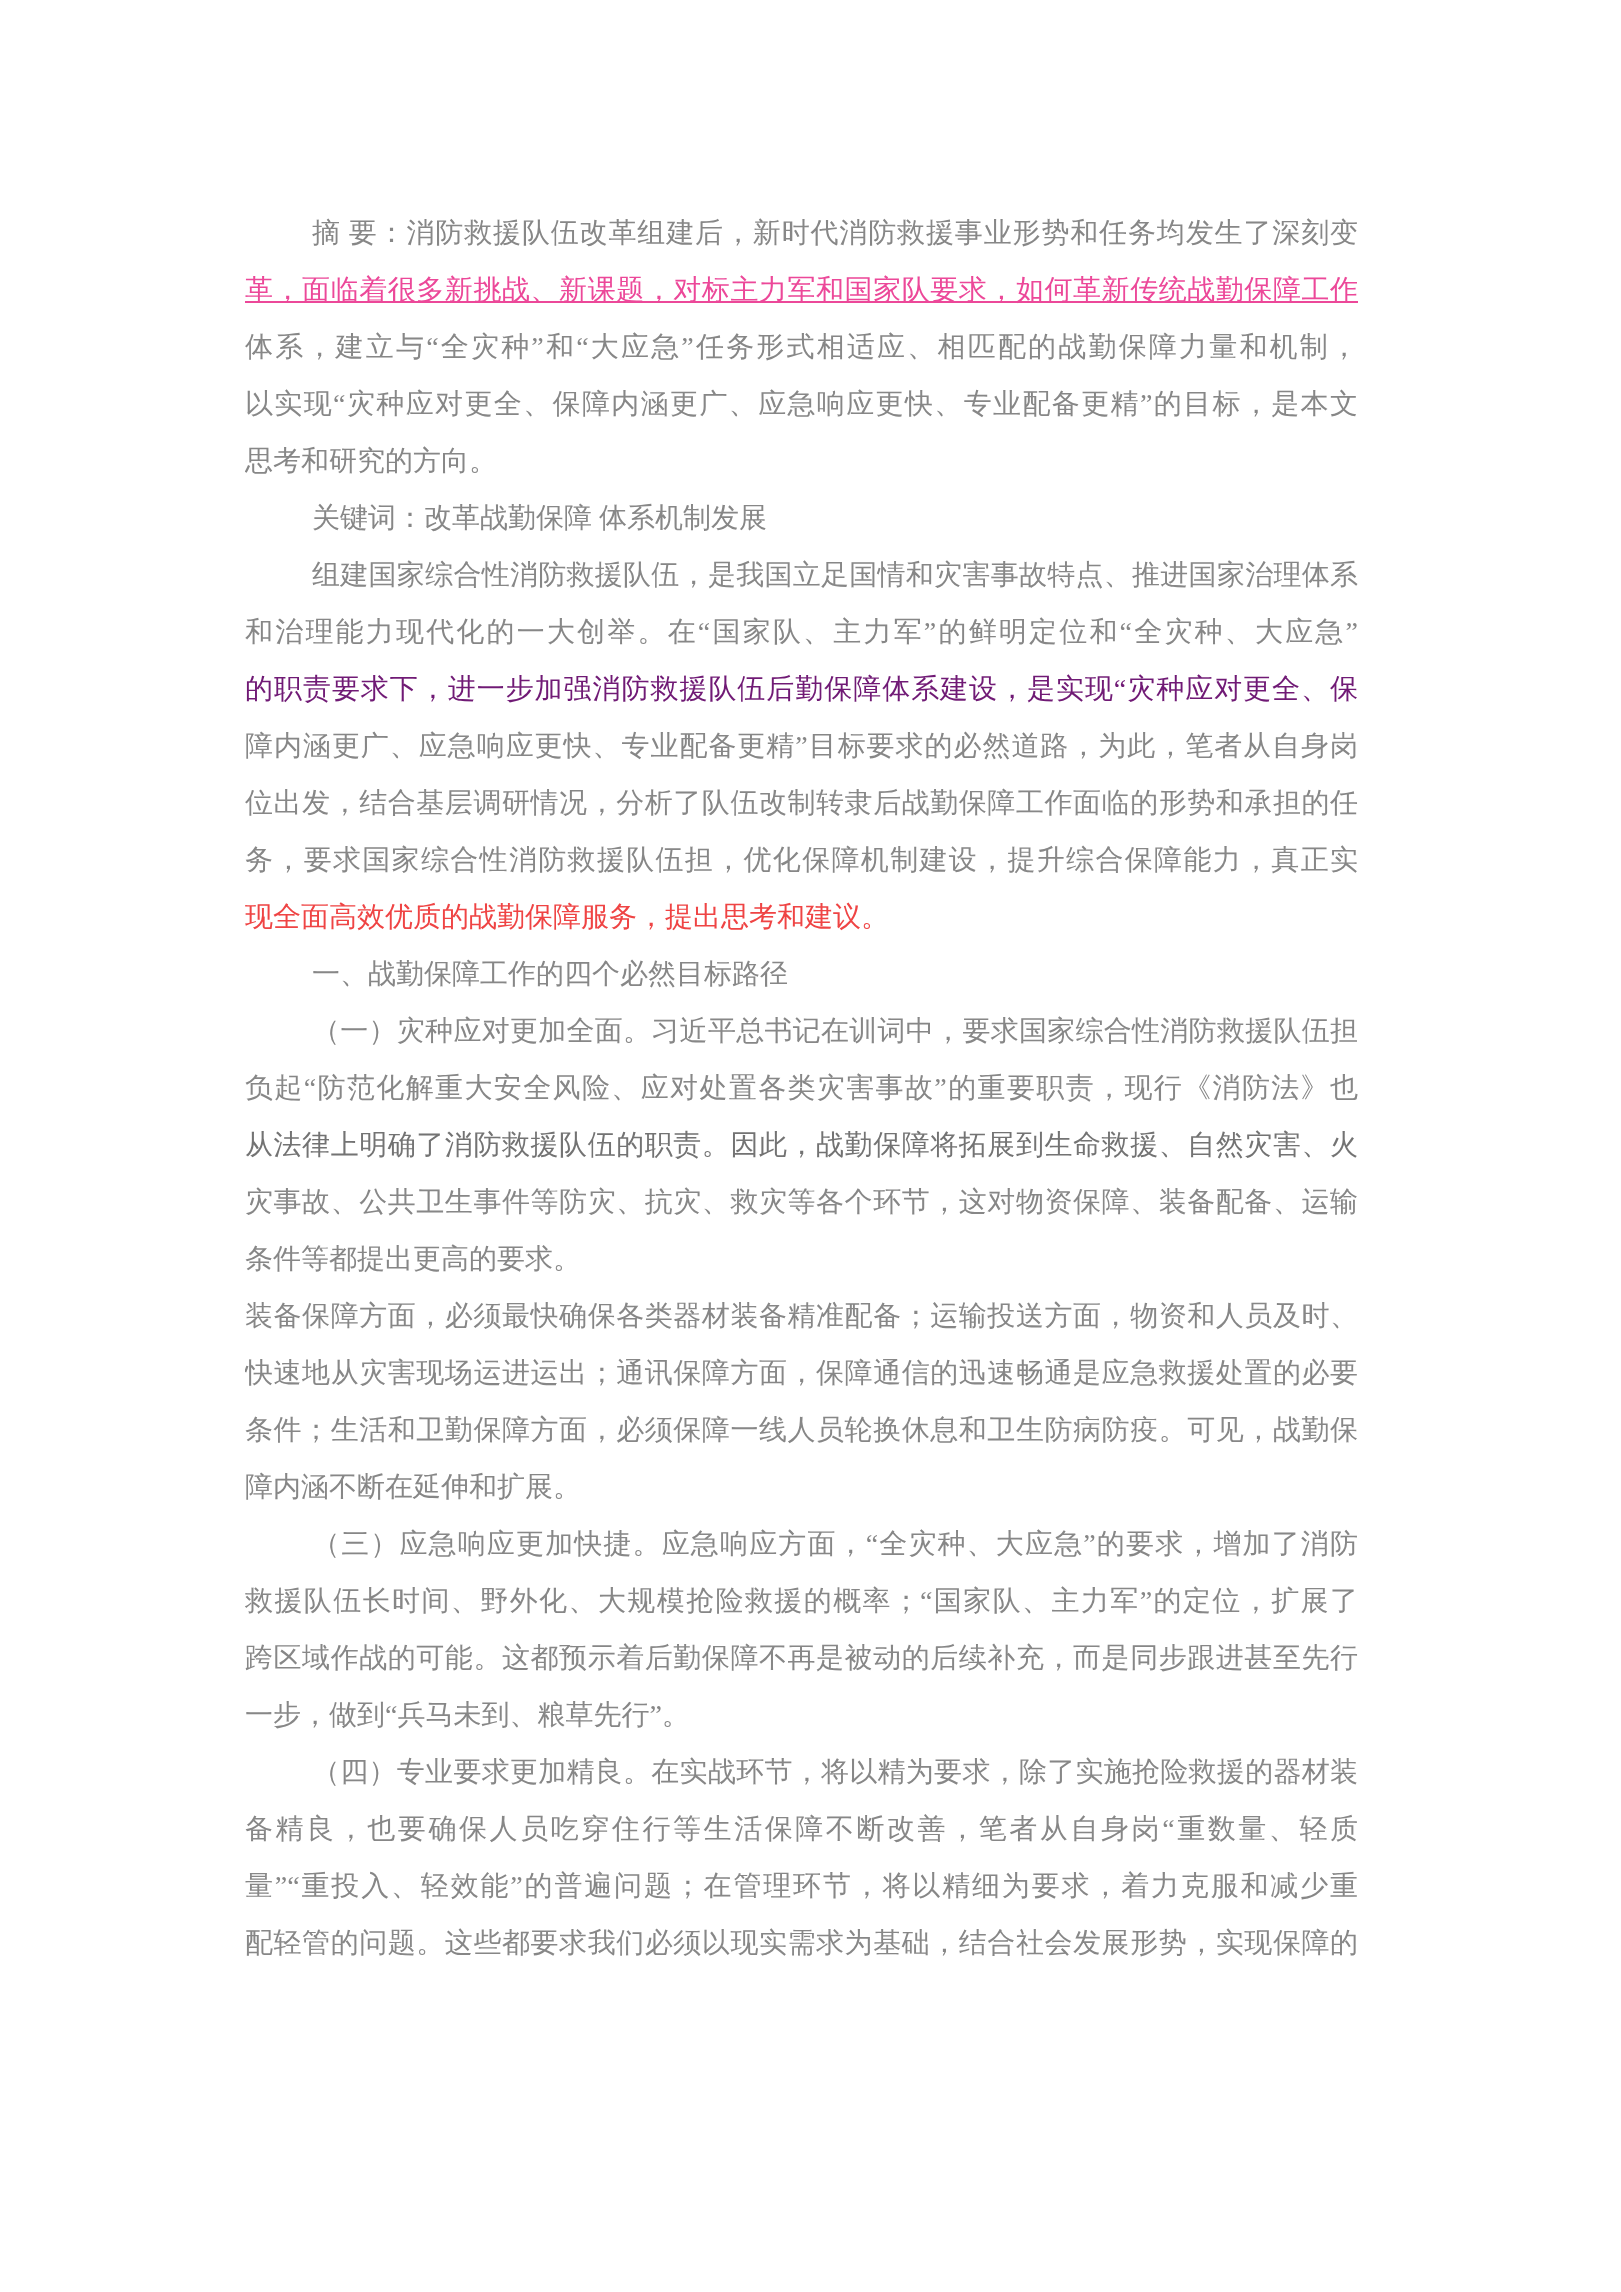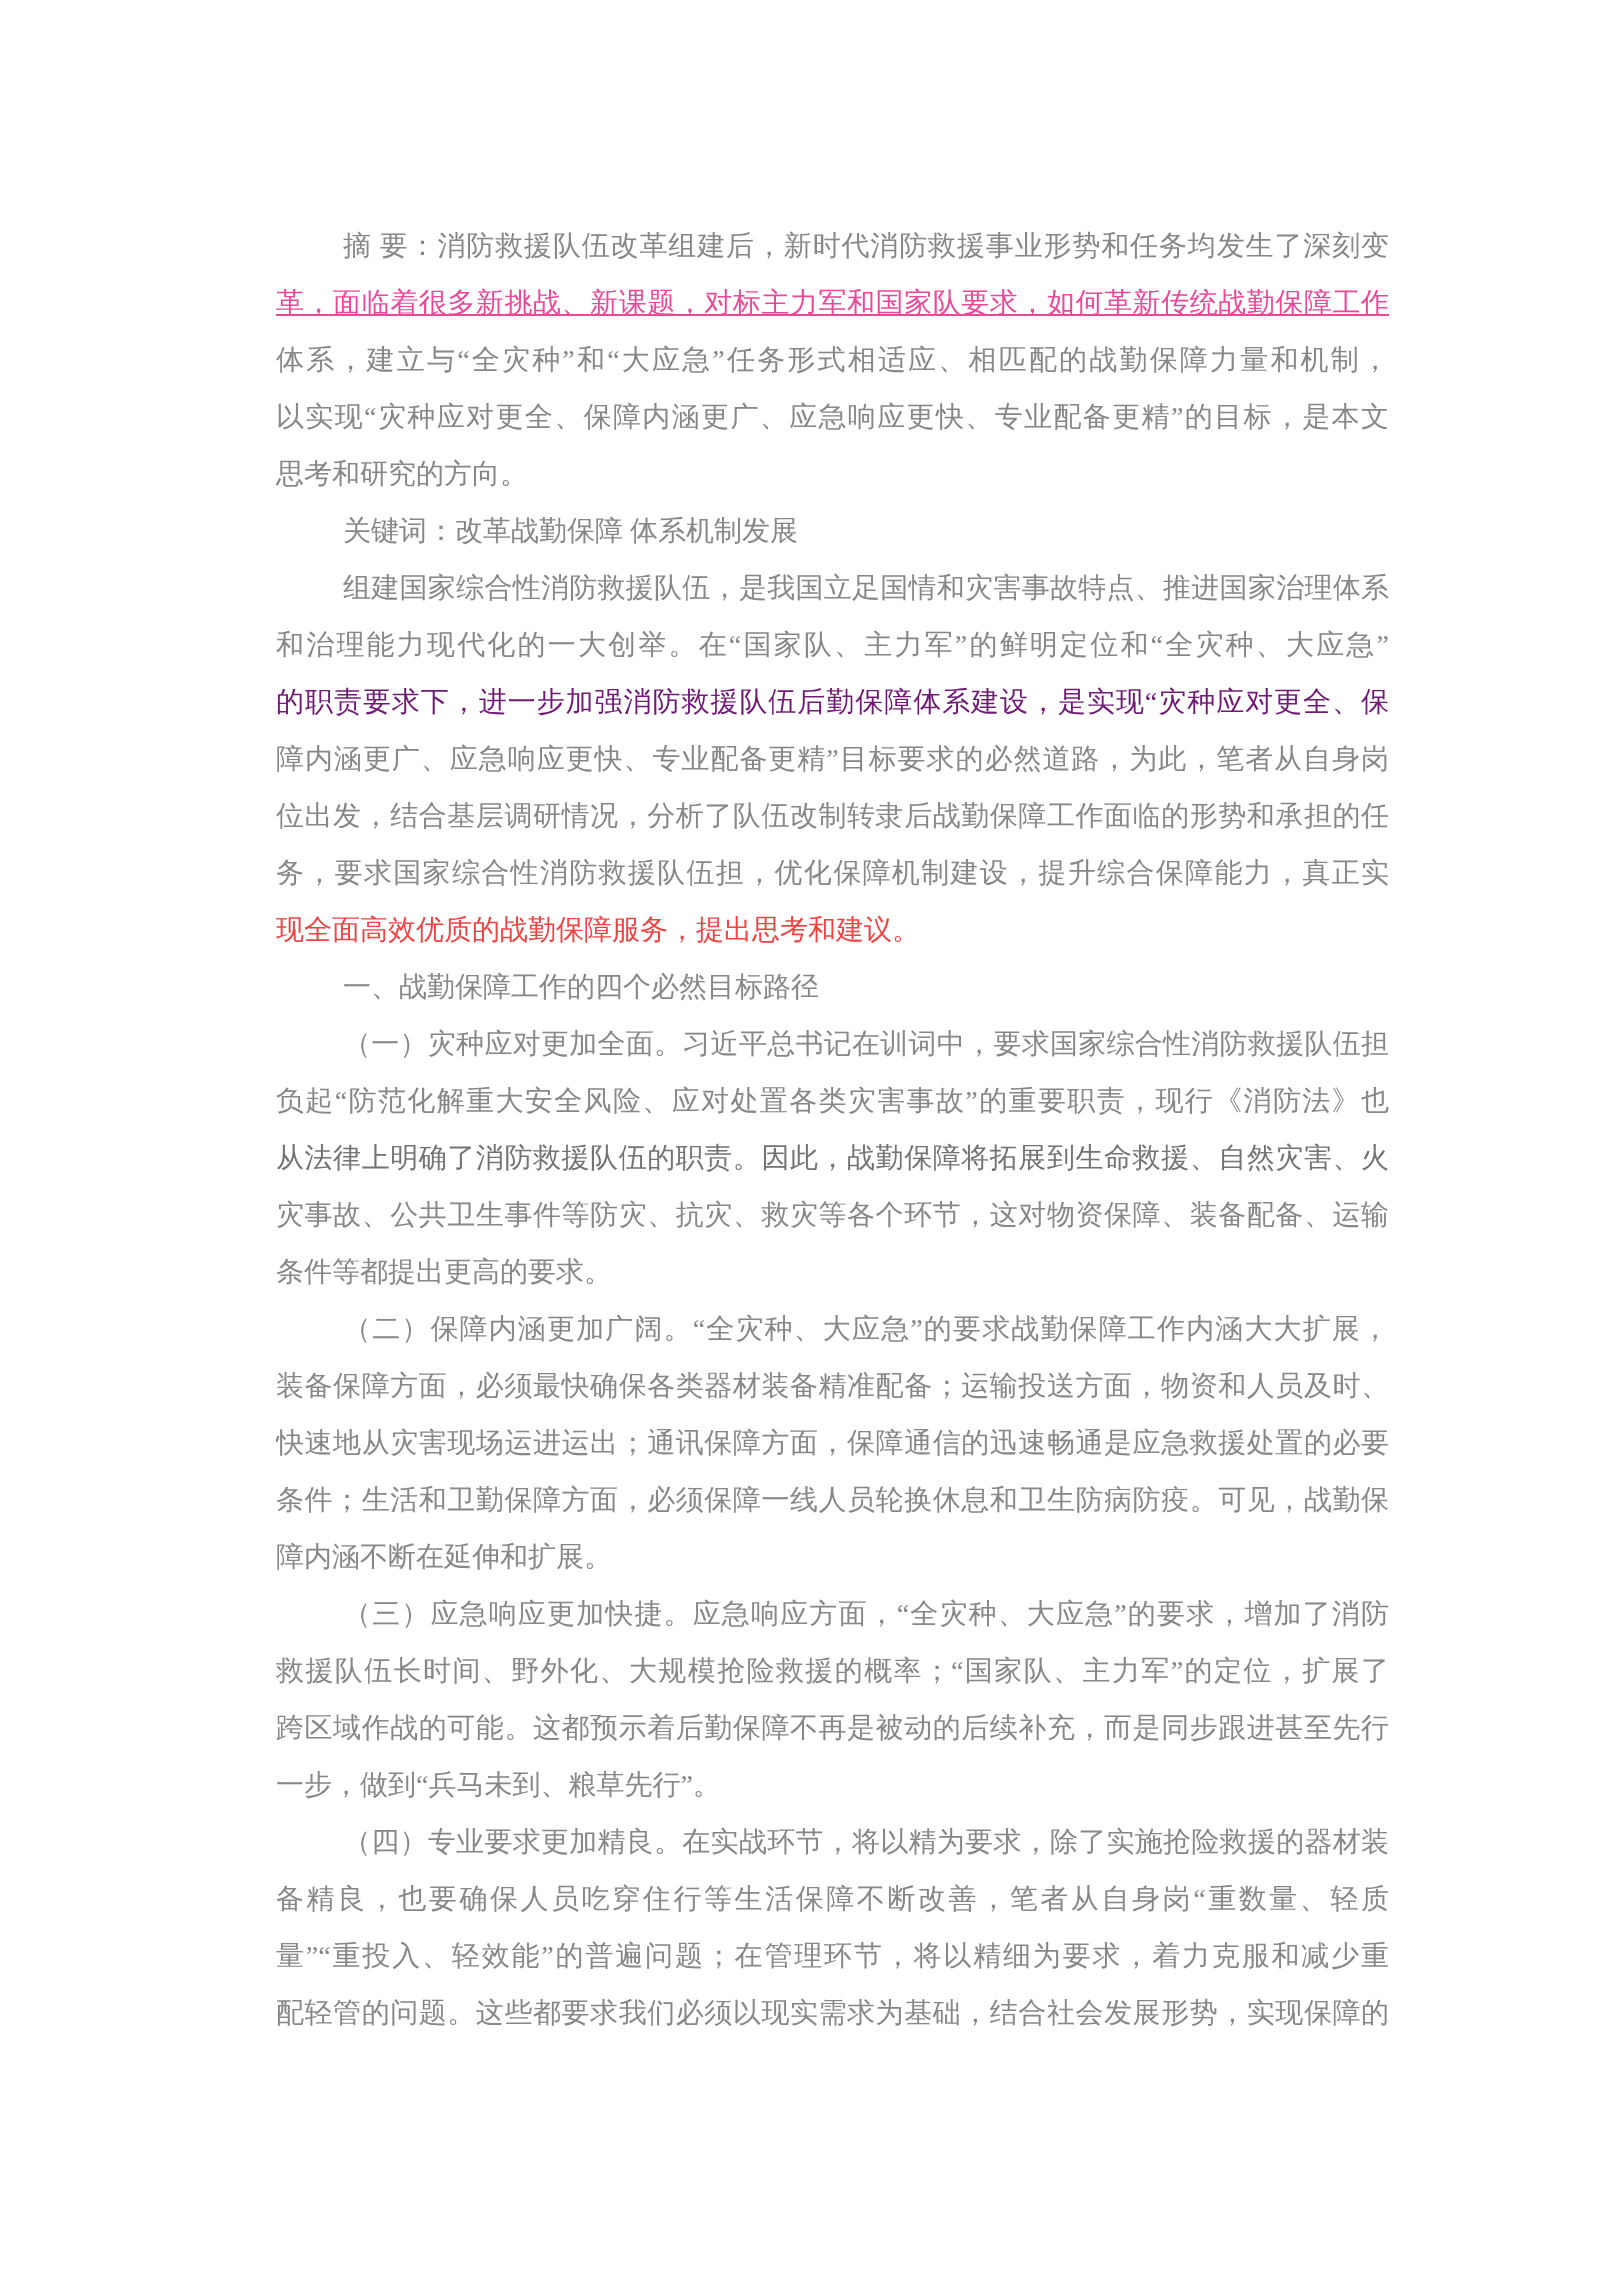--- a/index.html
+++ b/index.html
@@ -10,23 +10,22 @@
   .page {
     position: relative;
     width: 1621px;
     height: 2293px;
     background: #ffffff;
     overflow: hidden;
   }
   .textblock {
     position: absolute;
     left: 245px;
-    top: 217px;
+    top: 204px;
     width: 1113px;
-    margin-left: 31px;
   }
   .line {
     height: 57px;
     line-height: 57px;
     font-size: 28px;
     color: #878787;
     font-family: "Liberation Serif", "DejaVu Serif", serif;
     text-align: justify;
     text-align-last: justify;
     text-justify: inter-character;
@@ -56,21 +55,20 @@
       <div class="line" style="color: rgb(135, 135, 135);">障内涵更广、应急响应更快、专业配备更精”目标要求的必然道路，为此，笔者从自身岗</div>
       <div class="line" style="color: rgb(135, 135, 135);">位出发，结合基层调研情况，分析了队伍改制转隶后战勤保障工作面临的形势和承担的任</div>
       <div class="line" style="color: rgb(135, 135, 135);">务，要求国家综合性消防救援队伍担，优化保障机制建设，提升综合保障能力，真正实</div>
       <div class="line end" style="color: #ef4444;">现全面高效优质的战勤保障服务，提出思考和建议。</div>
       <div class="line indent end" style="color: rgb(135, 135, 135);">一、战勤保障工作的四个必然目标路径</div>
       <div class="line indent" style="color: rgb(135, 135, 135);">（一）灾种应对更加全面。习近平总书记在训词中，要求国家综合性消防救援队伍担</div>
       <div class="line" style="color: rgb(135, 135, 135);">负起“防范化解重大安全风险、应对处置各类灾害事故”的重要职责，现行《消防法》也</div>
       <div class="line" style="color: #737373;">从法律上明确了消防救援队伍的职责。因此，战勤保障将拓展到生命救援、自然灾害、火</div>
       <div class="line" style="color: rgb(135, 135, 135);">灾事故、公共卫生事件等防灾、抗灾、救灾等各个环节，这对物资保障、装备配备、运输</div>
       <div class="line end" style="color: rgb(135, 135, 135);">条件等都提出更高的要求。</div>
-      <div class="line indent" style="color: rgb(135, 135, 135);">（二）保障内涵更加广阔。“全灾种、大应急”的要求战勤保障工作内涵大大扩展，</div>
       <div class="line" style="color: rgb(135, 135, 135);">装备保障方面，必须最快确保各类器材装备精准配备；运输投送方面，物资和人员及时、</div>
       <div class="line" style="color: rgb(135, 135, 135);">快速地从灾害现场运进运出；通讯保障方面，保障通信的迅速畅通是应急救援处置的必要</div>
       <div class="line" style="color: rgb(135, 135, 135);">条件；生活和卫勤保障方面，必须保障一线人员轮换休息和卫生防病防疫。可见，战勤保</div>
       <div class="line end" style="color: rgb(135, 135, 135);">障内涵不断在延伸和扩展。</div>
       <div class="line indent" style="color: rgb(135, 135, 135);">（三）应急响应更加快捷。应急响应方面，“全灾种、大应急”的要求，增加了消防</div>
       <div class="line" style="color: rgb(135, 135, 135);">救援队伍长时间、野外化、大规模抢险救援的概率；“国家队、主力军”的定位，扩展了</div>
       <div class="line" style="color: rgb(135, 135, 135);">跨区域作战的可能。这都预示着后勤保障不再是被动的后续补充，而是同步跟进甚至先行</div>
       <div class="line end" style="color: rgb(135, 135, 135);">一步，做到“兵马未到、粮草先行”。</div>
       <div class="line indent" style="color: rgb(135, 135, 135);">（四）专业要求更加精良。在实战环节，将以精为要求，除了实施抢险救援的器材装</div>
       <div class="line" style="color: rgb(135, 135, 135);">备精良，也要确保人员吃穿住行等生活保障不断改善，笔者从自身岗“重数量、轻质</div>

